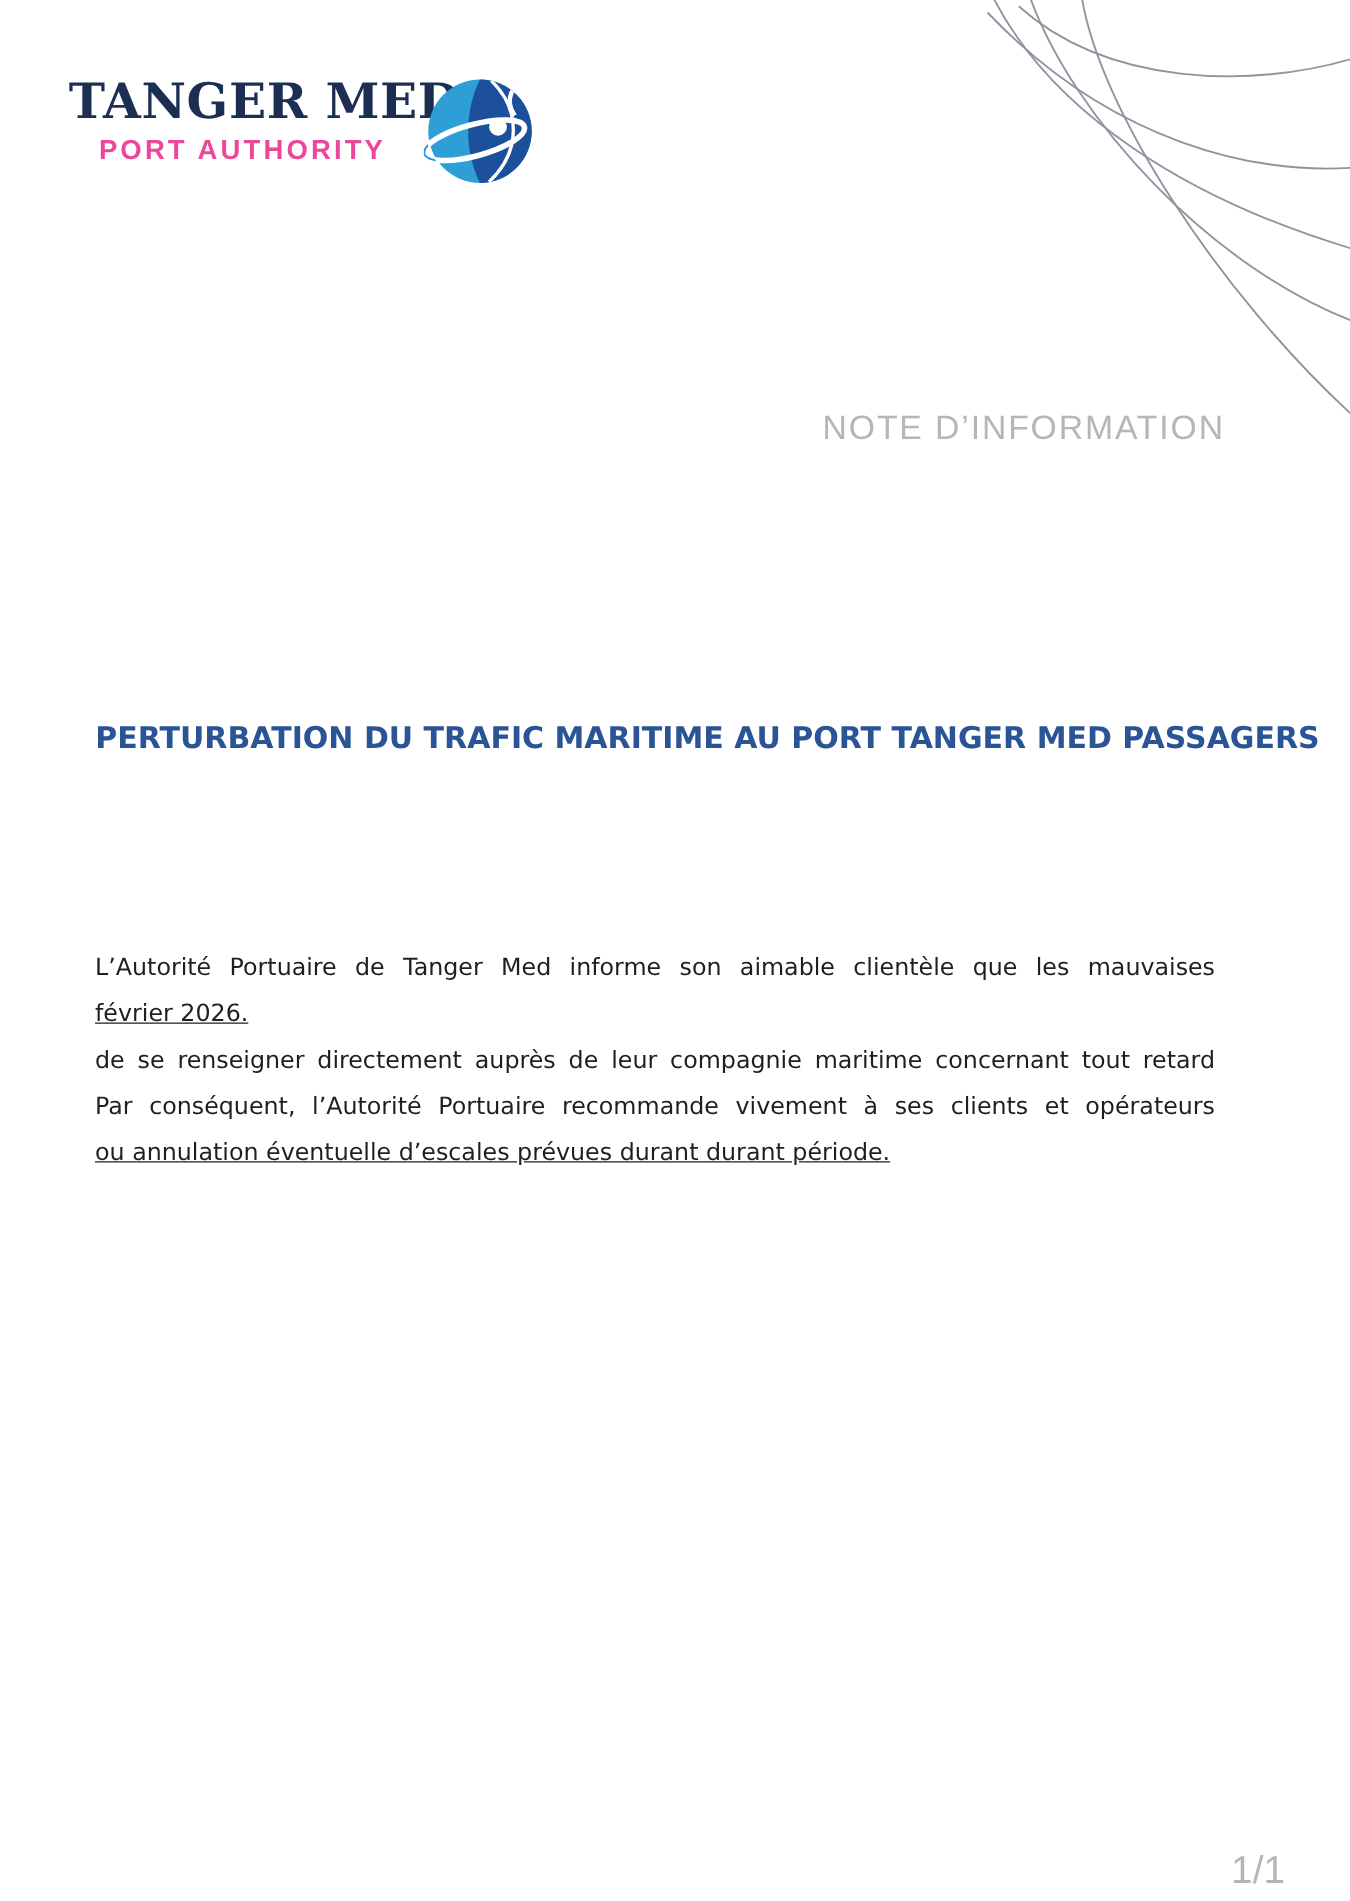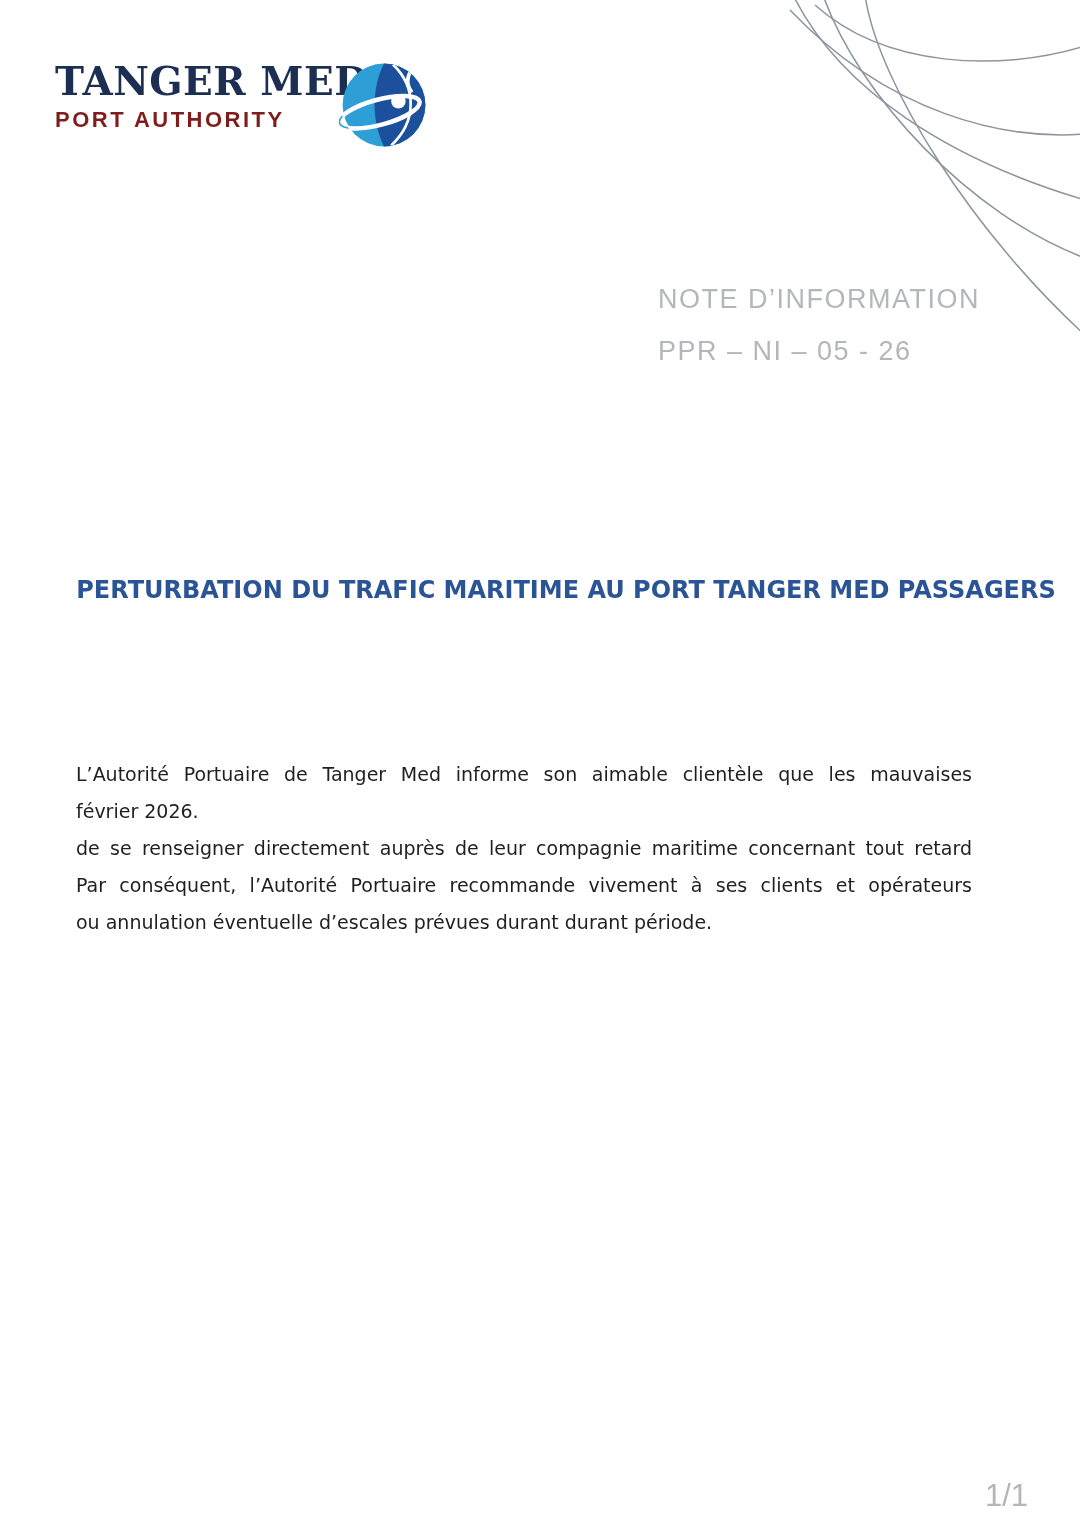--- a/index.html
+++ b/index.html
@@ -36,39 +36,39 @@
     letter-spacing: 0.5px;
     color: #1c2e52;
     white-space: nowrap;
   }
   .logo-sub {
     font-family: "Liberation Sans", sans-serif;
     font-weight: bold;
     font-size: 22px;
     line-height: 26px;
     letter-spacing: 2.5px;
-    color: #7f1d1d;
-    text-align: left;
+    color: #ec4899;
+    text-align: center;
     margin-top: 3px;
     white-space: nowrap;
   }
   .globe { margin-left: 6px; margin-top: 2px; }
 
   
   .note-header {
     position: absolute;
     left: 658px;
     top: 284px;
     font-family: "Liberation Sans", sans-serif;
     font-size: 27px;
     letter-spacing: 1.5px;
     color: #b3b6bb;
     white-space: nowrap;
   }
-  .note-header .line1 { margin-bottom: 21px; }
+  .note-header .line1 { margin-bottom: 21px; margin-top: 43px; }
 
   
   .doc-title {
     position: absolute;
     left: 0;
     top: 578px;
     width: 1080px;
     text-align: center;
     font-family: "DejaVu Sans", sans-serif;
     font-weight: bold;
@@ -89,20 +89,21 @@
     color: #1f1f1f;
   }
   .body-line {
     line-height: 37px;
     text-align: justify;
     text-align-last: justify;
   }
   .body-line.last {
     text-align: left;
     text-align-last: left;
+    text-decoration: underline;
   }
 
   
   .page-num {
     position: absolute;
     right: 52px;
     top: 1478px;
     font-family: "Liberation Sans", sans-serif;
     font-size: 31px;
     color: #b3b5b8;
@@ -149,21 +150,20 @@
       <g clip-path="url(#globeClip)" transform="rotate(-15 45 58)">
         <ellipse cx="45" cy="58" rx="46" ry="14" stroke="#ffffff" stroke-width="5" fill="none"></ellipse>
       </g>
 
       <circle cx="66" cy="46" r="8" fill="#ffffff"></circle>
     </svg>
   </div>
 
   <div class="note-header">
     <div class="line1">NOTE D’INFORMATION</div>
-    <div class="line2">PPR – NI – 05 - 26</div>
   </div>
 
   <div class="doc-title">
     <div>PERTURBATION DU TRAFIC MARITIME AU PORT TANGER MED PASSAGERS</div>
   </div>
 
   <div class="body-text">
     <div>
       <div class="body-line">L’Autorité Portuaire de Tanger Med informe son aimable clientèle que les mauvaises</div>
       <div class="body-line last">février 2026.</div>

